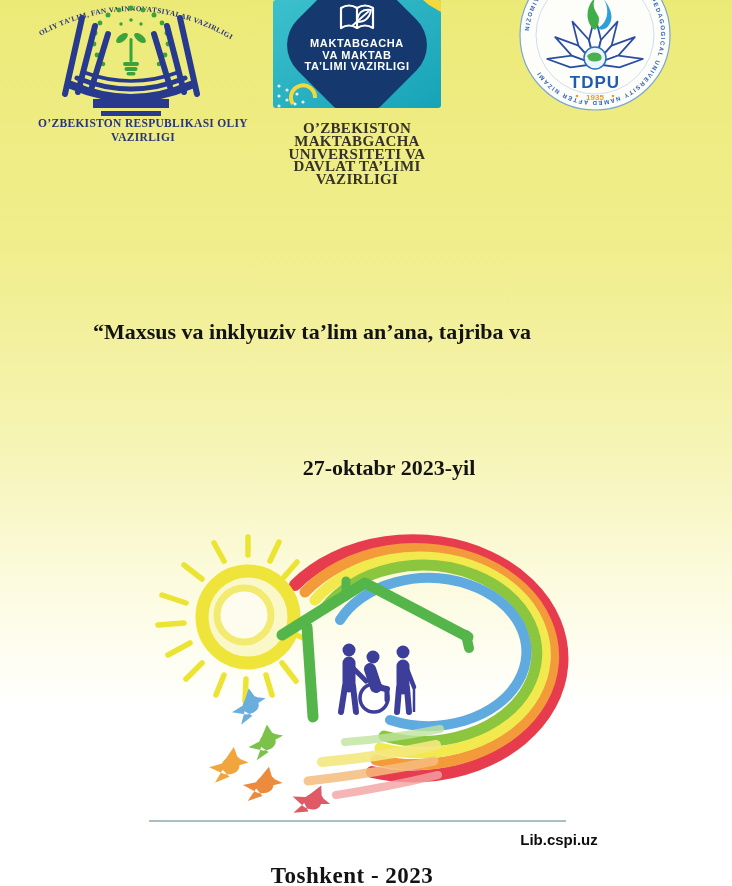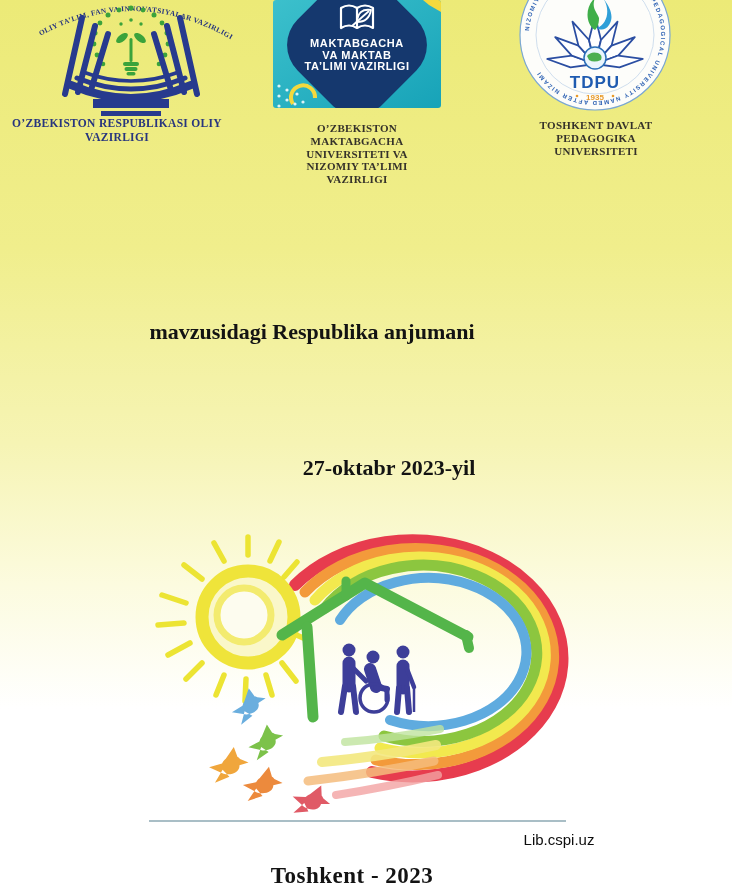--- a/index.html
+++ b/index.html
@@ -1,29 +1,29 @@
 <!DOCTYPE html>
 <html><head>
 <meta charset="utf-8">
 <style>
   html,body{margin:0;padding:0;}
   body{width:732px;height:886px;overflow:hidden;font-family:"Liberation Serif",serif;}
   .page{position:relative;width:732px;height:886px;overflow:hidden;
         background:linear-gradient(180deg,#ecea77 0%,#f0ee8c 28%,#f6f4b4 50%,#fcfbdf 66%,#ffffff 80%,#ffffff 100%);}
   .abs{position:absolute;}
   .cap{position:absolute;font-family:"Liberation Serif",serif;font-weight:bold;text-align:center;
-       color:#35322a;font-size:11px;line-height:13px;letter-spacing:.3px;}
+       color:#35322a;font-size:15px;line-height:13px;letter-spacing:.3px;}
   .cap-blue{color:#27357e;font-size:11.5px;line-height:13.5px;}
   .title{position:absolute;top:316px;left:0;width:624px;text-align:center;color:#131313;
          font-size:22px;line-height:31px;font-weight:bold;}
   .date{position:absolute;top:455px;left:0;width:710px;text-align:center;color:#131313;
         font-size:22px;font-weight:bold;margin-left:34px;}
   .sep{position:absolute;top:820px;left:149px;width:417px;height:2px;background:#a9bec6;}
   .site{position:absolute;top:831px;left:494px;width:130px;text-align:center;color:#0d0d0d;
-        font-family:"Liberation Sans",sans-serif;font-weight:normal;font-size:15px;}
+        font-family:"Liberation Sans",sans-serif;font-weight:bold;font-size:15px;}
   .cityyear{position:absolute;top:863px;left:0;width:704px;text-align:center;color:#131313;
         font-size:23px;font-weight:bold;letter-spacing:.5px;}
   svg{display:block;}
 </style>
 </head>
 <body>
 
 <div class="page">
 
   <svg class="abs" style="left:25px;top:0" width="215" height="116" viewBox="0 0 215 116">
@@ -74,21 +74,21 @@
       <path d="M52,78 Q106,100 160,78" stroke-width="5"></path>
       <path d="M46,85 Q106,111 166,85" stroke-width="8"></path>
     </g>
     <g fill="#273a8e">
       <rect x="68" y="99" width="76" height="9"></rect>
       <path d="M76,111 h60 v6 h-11 v13 h-7 v-13 h-24 v13 h-7 v-13 h-11 z"></path>
       <polygon points="28,123 70,123 62,135 20,135"></polygon>
       <polygon points="142,123 184,123 192,135 150,135"></polygon>
     </g>
   </svg>
-  <div class="cap cap-blue" style="left:2px;top:117px;width:230px">
+  <div class="cap cap-blue" style="left:28px;top:117px;width:230px">
     <div>O’ZBEKISTON RESPUBLIKASI OLIY</div>
     <div>VAZIRLIGI</div>
   </div>
 
   <svg class="abs" style="left:273px;top:0" width="168" height="108" viewBox="0 0 168 108">
     <defs>
       <linearGradient id="teal" x1="0" y1="0" x2="1" y2="1">
         <stop offset="0" stop-color="#3cc0cc"></stop>
           <stop offset="1" stop-color="#17a3b8"></stop>
       </linearGradient>
@@ -121,21 +121,21 @@
         <text x="84" y="47">MAKTABGACHA</text>
         <text x="84" y="58.5">VA MAKTAB</text>
         <text x="84" y="70">TA’LIMI VAZIRLIGI</text>
       </g>
     </g>
   </svg>
   <div class="cap" style="left:287px;top:122px;width:140px;line-height:12.8px">
     <div>O’ZBEKISTON</div>
     <div>MAKTABGACHA</div>
     <div>UNIVERSITETI VA</div>
-    <div>NIZOMIY TA’LIMI</div>
+    <div>DAVLAT TA’LIMI</div>
     <div>VAZIRLIGI</div>
   </div>
 
   <svg class="abs" style="left:515px;top:0" width="160" height="112" viewBox="0 0 160 112">
     <defs>
         <path id="ring" d="M14,35 A66,66 0 1 1 146,35 A66,66 0 1 1 14,35"></path>
       </defs>
     <circle cx="80" cy="35" r="75" fill="#fdfdfa" stroke="#7aa7d4" stroke-width="1.2"></circle>
     <circle cx="80" cy="35" r="59" fill="none" stroke="#c3d5ea" stroke-width="0.8"></circle>
     <text font-family="Liberation Sans,sans-serif" font-size="6" font-weight="bold" fill="#2f63b4" letter-spacing="1.4">
@@ -158,28 +158,23 @@
     </g>
     <g>
       <circle cx="80" cy="58" r="11" fill="#eaf5fc" stroke="#2a6fb8" stroke-width="1.5"></circle>
       <path d="M72,56 Q76,51 83,53 Q88,55 86,60 Q79,63 74,60 Z" fill="#4caf50"></path>
     </g>
     <text x="80" y="88" text-anchor="middle" font-family="Liberation Sans,sans-serif" font-weight="bold" font-size="17" fill="#1f5bb0" letter-spacing="1">TDPU</text>
     <circle cx="62" cy="96" r="1.3" fill="#e89a2a"></circle>
     <circle cx="98" cy="96" r="1.3" fill="#e89a2a"></circle>
     <text x="80" y="100" text-anchor="middle" font-family="Liberation Sans,sans-serif" font-weight="bold" font-size="8" fill="#e89a2a">1935</text>
   </svg>
-  <div class="cap" style="left:521px;top:119px;width:150px">
-    <div>TOSHKENT DAVLAT</div>
-    <div>PEDAGOGIKA</div>
-    <div>UNIVERSITETI</div>
-  </div>
 
   <div class="title">
-    <div>mavzusidagi Respublika anjumani</div>
+    <div>“Maxsus va inklyuziv ta’lim an’ana, tajriba va</div>
   </div>
 
   <div class="date">27-oktabr 2023-yil</div>
 
   <svg class="abs" style="left:140px;top:515px" width="450" height="310" viewBox="0 0 450 310">
 
     <g fill="none" stroke-linecap="round">
       <path d="M155,70  A150,118 0 1 1 232,257" stroke="#e73c4e" stroke-width="12"></path>
       <path d="M165,77  A138,108 0 1 1 236,245" stroke="#f39a3b" stroke-width="11"></path>
       <path d="M175,85  A126,98  0 1 1 240,233" stroke="#f2e94e" stroke-width="11"></path>

